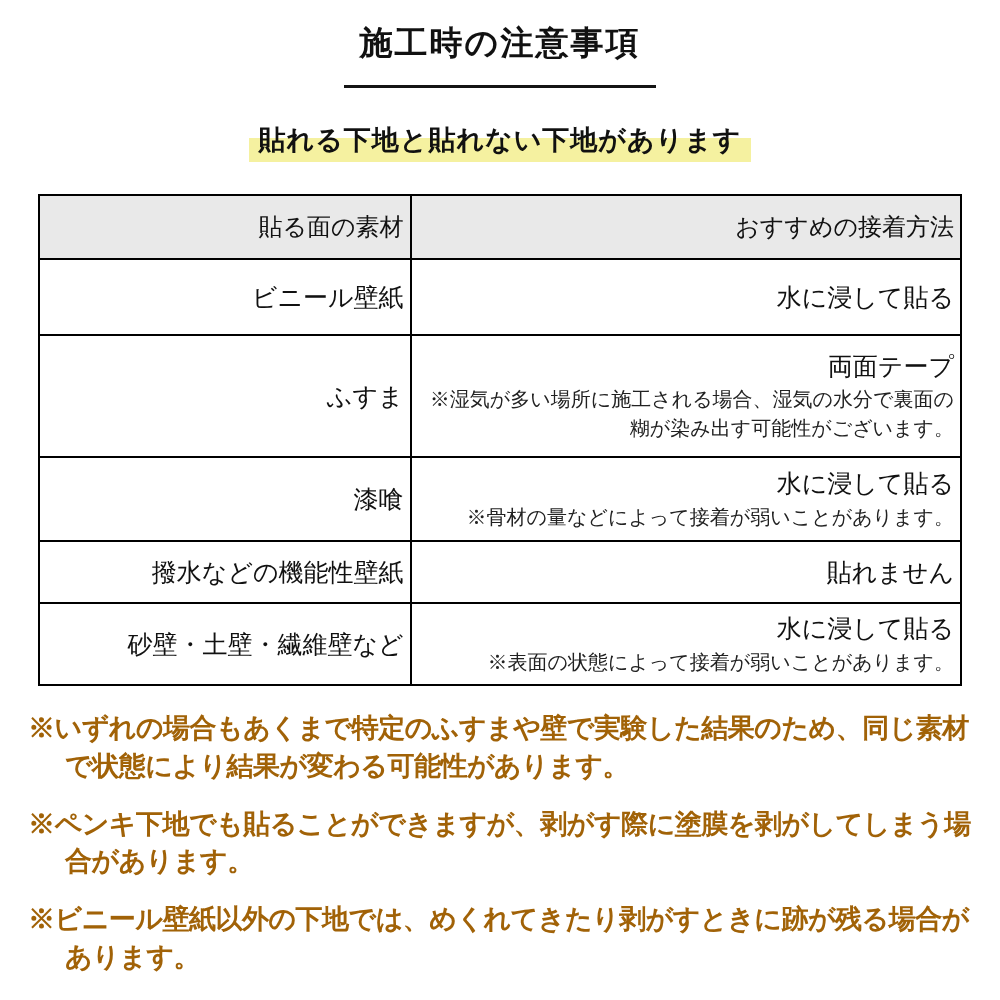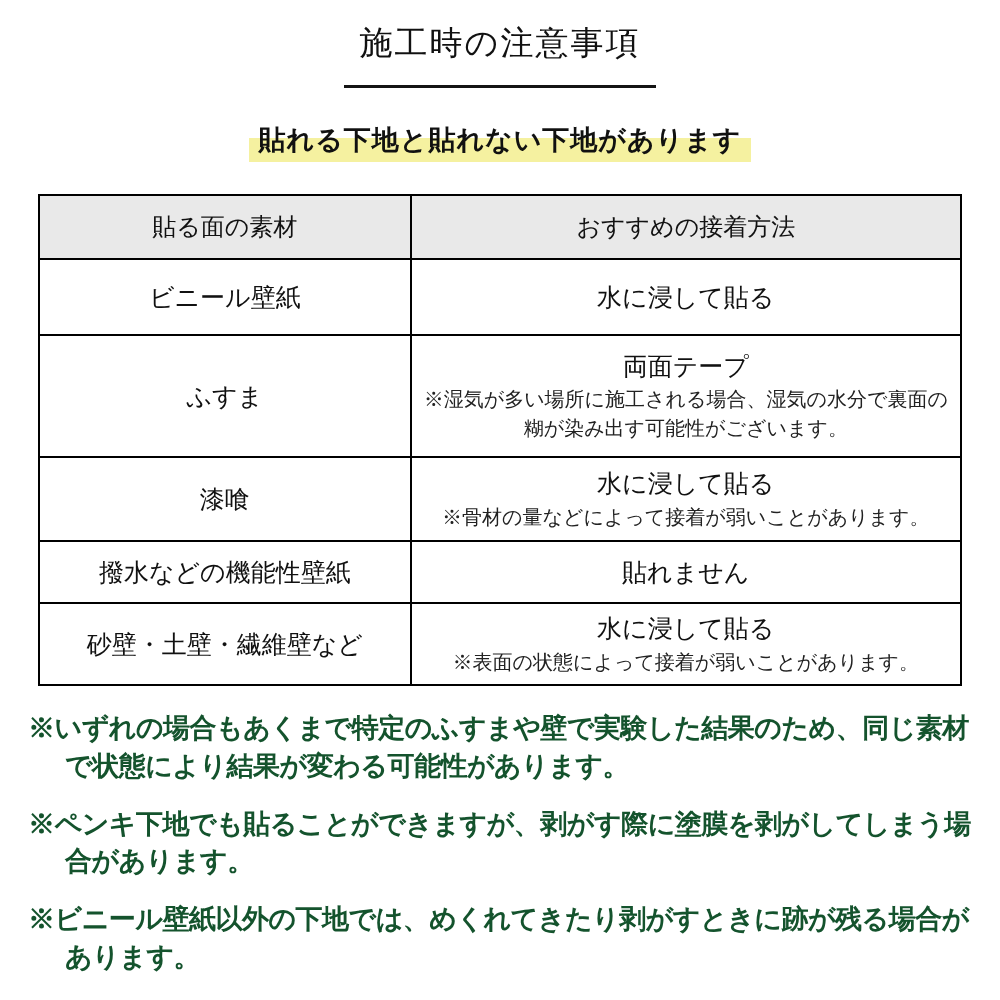--- a/index.html
+++ b/index.html
@@ -18,21 +18,21 @@
     font-family: "Liberation Sans", sans-serif;
   }
   .page {
     width: 1000px;
     height: 1000px;
     overflow: hidden;
   }
   .title {
     text-align: center;
     font-size: 33px;
-    font-weight: 400;
+    font-weight: 700;
     letter-spacing: 2px;
     margin-top: 22px;
     line-height: 1.25;
   }
   .title-underline {
     width: 312px;
     height: 3px;
     background: #141414;
     margin: 12px auto 0 auto;
   }
@@ -53,21 +53,21 @@
     border-collapse: collapse;
     table-layout: fixed;
     width: 924px;
     margin: 36px auto 0 auto;
   }
   table.adhesion th,
   table.adhesion td {
     border: 2px solid var(--border);
     padding: 4px 6px;
     vertical-align: middle;
-    text-align: center;
+    text-align: right;
     margin-top: 39px;
   }
   table.adhesion th {
     background: var(--header-bg);
     font-weight: 400;
     font-size: 24px;
     height: 64px;
   }
   td.material { font-size: 25px; font-weight: 400; }
   .method { font-size: 25px; line-height: 1.3; }
@@ -86,21 +86,21 @@
     margin: 24px 26px 0 28px;
   }
   .note {
     font-size: 27px;
     font-weight: 600;
     letter-spacing: -0.5px;
     line-height: 1.38;
     margin: 0 0 21px 0;
     padding-left: 37px;
     text-indent: -37px;
-    color: #14532d;
+    color: #a16207;
   }
 </style>
 </head>
 <body>
 
 <div class="page">
 
   <h1 class="title">施工時の注意事項</h1>
   <div class="title-underline"></div>
 

